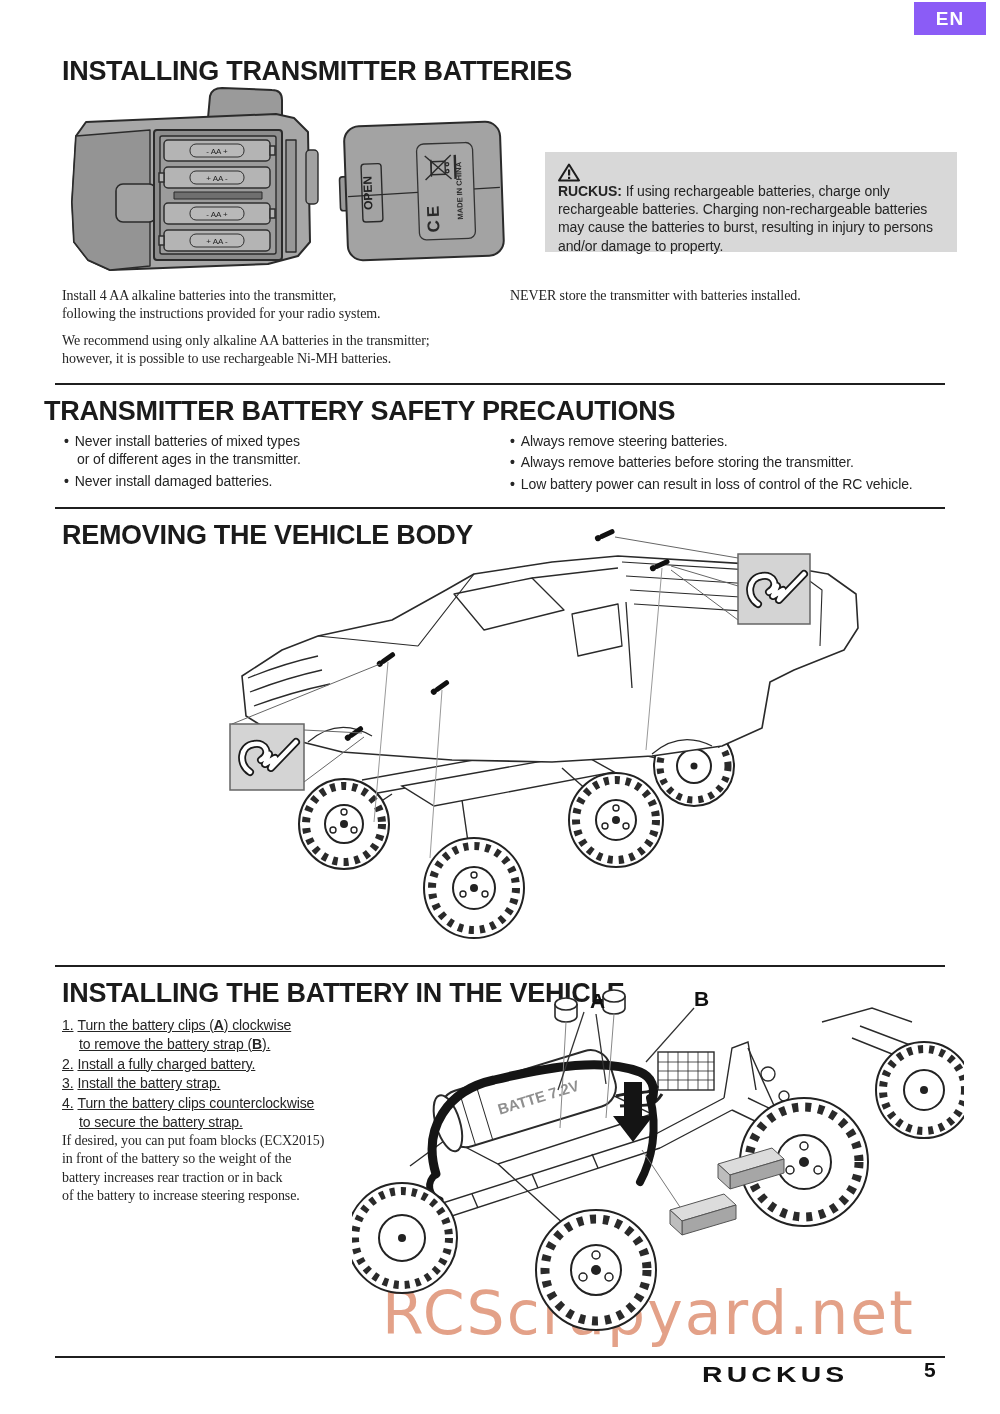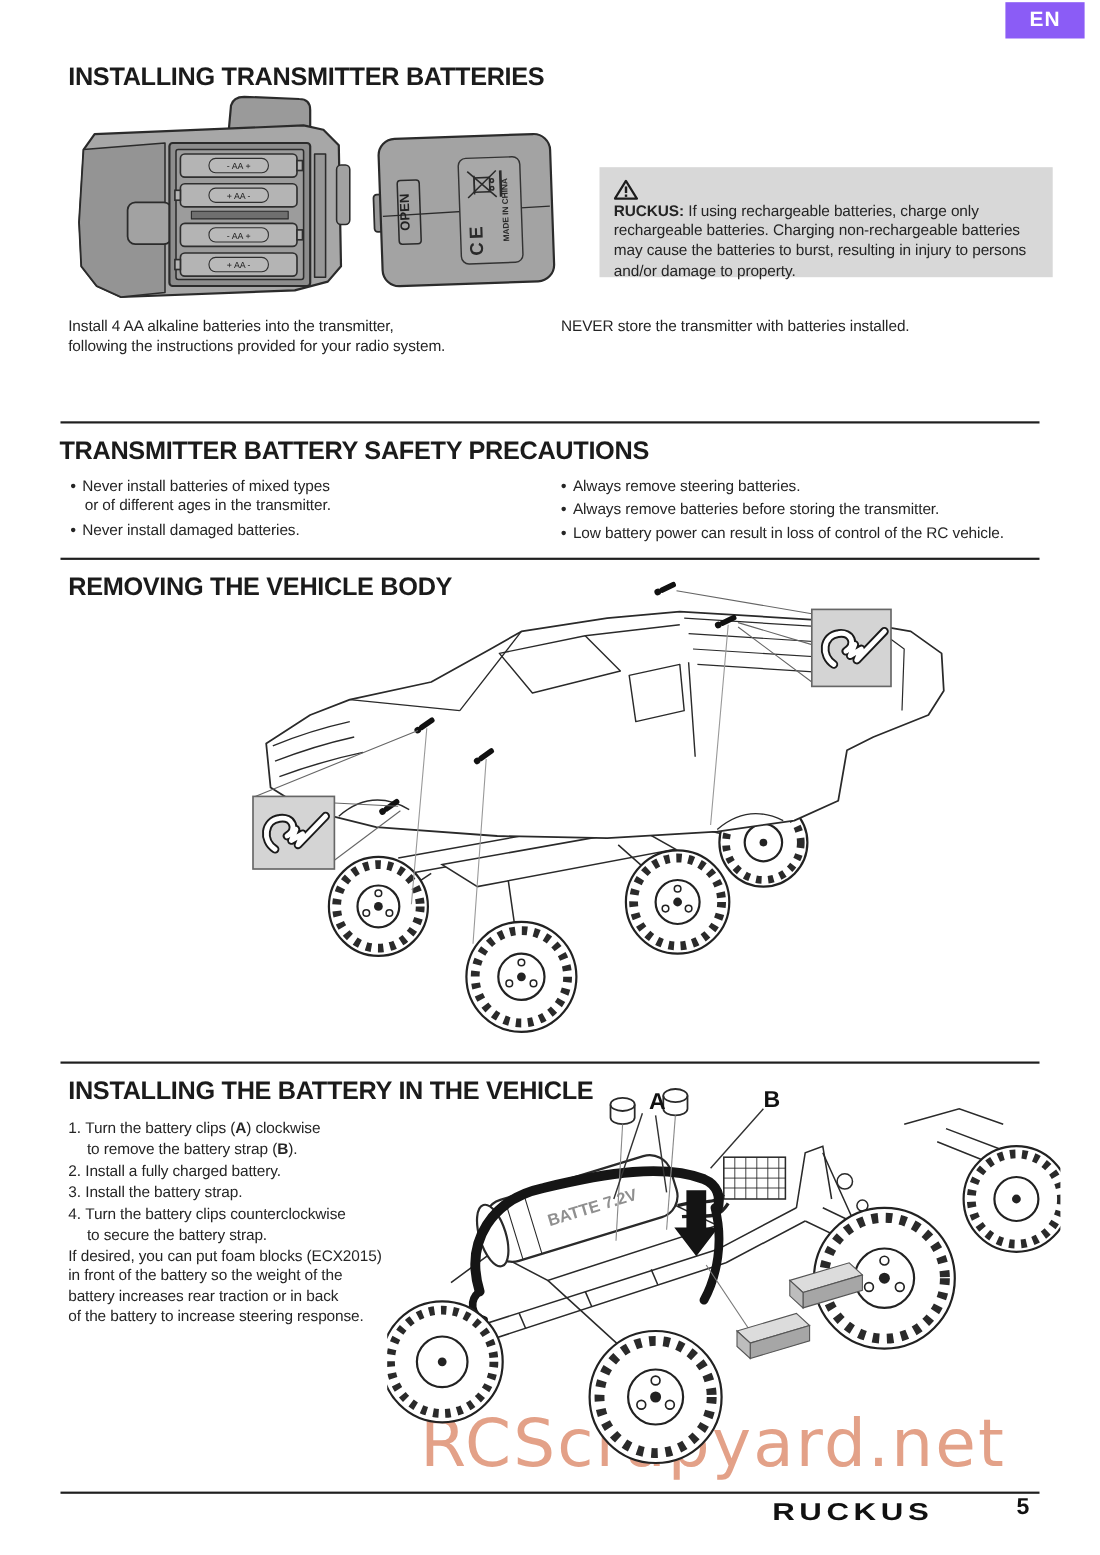--- a/index.html
+++ b/index.html
@@ -16,28 +16,28 @@
 
   
   .lang-badge {
     left: 914px; top: 2px; width: 72px; height: 33px;
     background: #8b5cf6; color: #ffffff;
     display: flex; align-items: center; justify-content: center;
     font-weight: 700; font-size: 19px; letter-spacing: 1px;
   }
 
   h1.sec-title, h2.sec-title {
-    font-size: 23px; font-weight: 700; color: #1b1b1b;
+    font-size: 27px; font-weight: 700; color: #1b1b1b;
     letter-spacing: -0.3px; line-height: 1; white-space: nowrap;
   }
 
   .rule { height: 2px; background: #1f1f1f; }
 
   .bodytext { font-size: 14px; line-height: 1.32; letter-spacing: -0.1px; color: #252525; }
-  .pre { white-space: pre-line; }
+  .pre { white-space: pre-line; font-family: Liberation Serif, serif; }
   .col p { margin-bottom: 8px; }
 
   
   .caution {
     left: 545px; top: 152px; width: 412px; height: 100px;
     background: #d8d8d8; padding: 11px 13px 10px 13px;
     font-size: 14px; line-height: 1.3; letter-spacing: -0.1px; color: #242424;
   }
   .caution b { font-weight: 700; }
   .warn-icon { vertical-align: -4px; margin-right: 6px; }
@@ -51,21 +51,21 @@
     margin-bottom: 3px; color: #252525;
   }
   ul.blist li .dot { margin-right: 6px; font-weight: 700; }
 
   
   ol.steps { list-style: none; }
   ol.steps li {
     padding-left: 17px; text-indent: -17px;
     white-space: pre-line;
     font-size: 14px; line-height: 1.34; letter-spacing: -0.1px;
-    margin-bottom: 1px; color: #252525;
+    margin-bottom: 1px; color: #252525; text-decoration: underline;
   }
   ol.steps li .n { margin-right: 4px; }
   ol.steps li b { font-weight: 700; }
 
   .watermark {
     left: 382px; top: 1278px;
     font-family: "DejaVu Sans", sans-serif;
     font-size: 60px; letter-spacing: 2px;
     color: #e29c82; opacity: 0.95;
     z-index: 1; white-space: nowrap;
@@ -159,28 +159,30 @@
 
   <div class="abs caution"><svg class="warn-icon" width="22" height="19" viewBox="0 0 22 19">
         <path d="M11 1.5 L21 17.5 L1 17.5 Z" fill="none" stroke="#1d1d1d" stroke-width="2" stroke-linejoin="round"></path>
         <rect x="10" y="6.5" width="2.2" height="6" fill="#1d1d1d"></rect>
         <rect x="10" y="13.8" width="2.2" height="2.2" fill="#1d1d1d"></rect>
       </svg><b>RUCKUS:</b><span> If using rechargeable batteries, charge only rechargeable batteries. Charging non-rechargeable batteries may cause the batteries to burst, resulting in injury to persons and/or damage to property.</span></div>
 
   <div class="abs col bodytext" style="left:62px; top:287px; width:460px;">
     <p class="pre">Install 4 AA alkaline batteries into the transmitter,
 following the instructions provided for your radio system.</p>
+    <p class="pre">We recommend using only alkaline AA batteries in the transmitter;
+however, it is possible to use rechargeable Ni-MH batteries.</p>
   </div>
   <div class="abs col bodytext" style="left:510px; top:287px; width:450px;">
     <p class="pre">NEVER store the transmitter with batteries installed.</p>
   </div>
 
   <div class="abs rule" style="left:55px; top:383px; width:890px;"></div>
 
-  <h2 class="abs sec-title" style="left:54px; top:398px;">TRANSMITTER BATTERY SAFETY PRECAUTIONS</h2>
+  <h2 class="abs sec-title" style="left:44px; top:398px;">TRANSMITTER BATTERY SAFETY PRECAUTIONS</h2>
 
   <ul class="abs blist" style="left:64px; top:432px; width:400px;">
     <li><span class="dot">•</span><span>Never install batteries of mixed types
 or of different ages in the transmitter.</span></li>
     <li><span class="dot">•</span><span>Never install damaged batteries.</span></li>
   </ul>
   <ul class="abs blist" style="left:510px; top:432px; width:448px;">
     <li><span class="dot">•</span><span>Always remove steering batteries.</span></li>
     <li><span class="dot">•</span><span>Always remove batteries before storing the transmitter.</span></li>
     <li><span class="dot">•</span><span>Low battery power can result in loss of control of the RC vehicle.</span></li>

